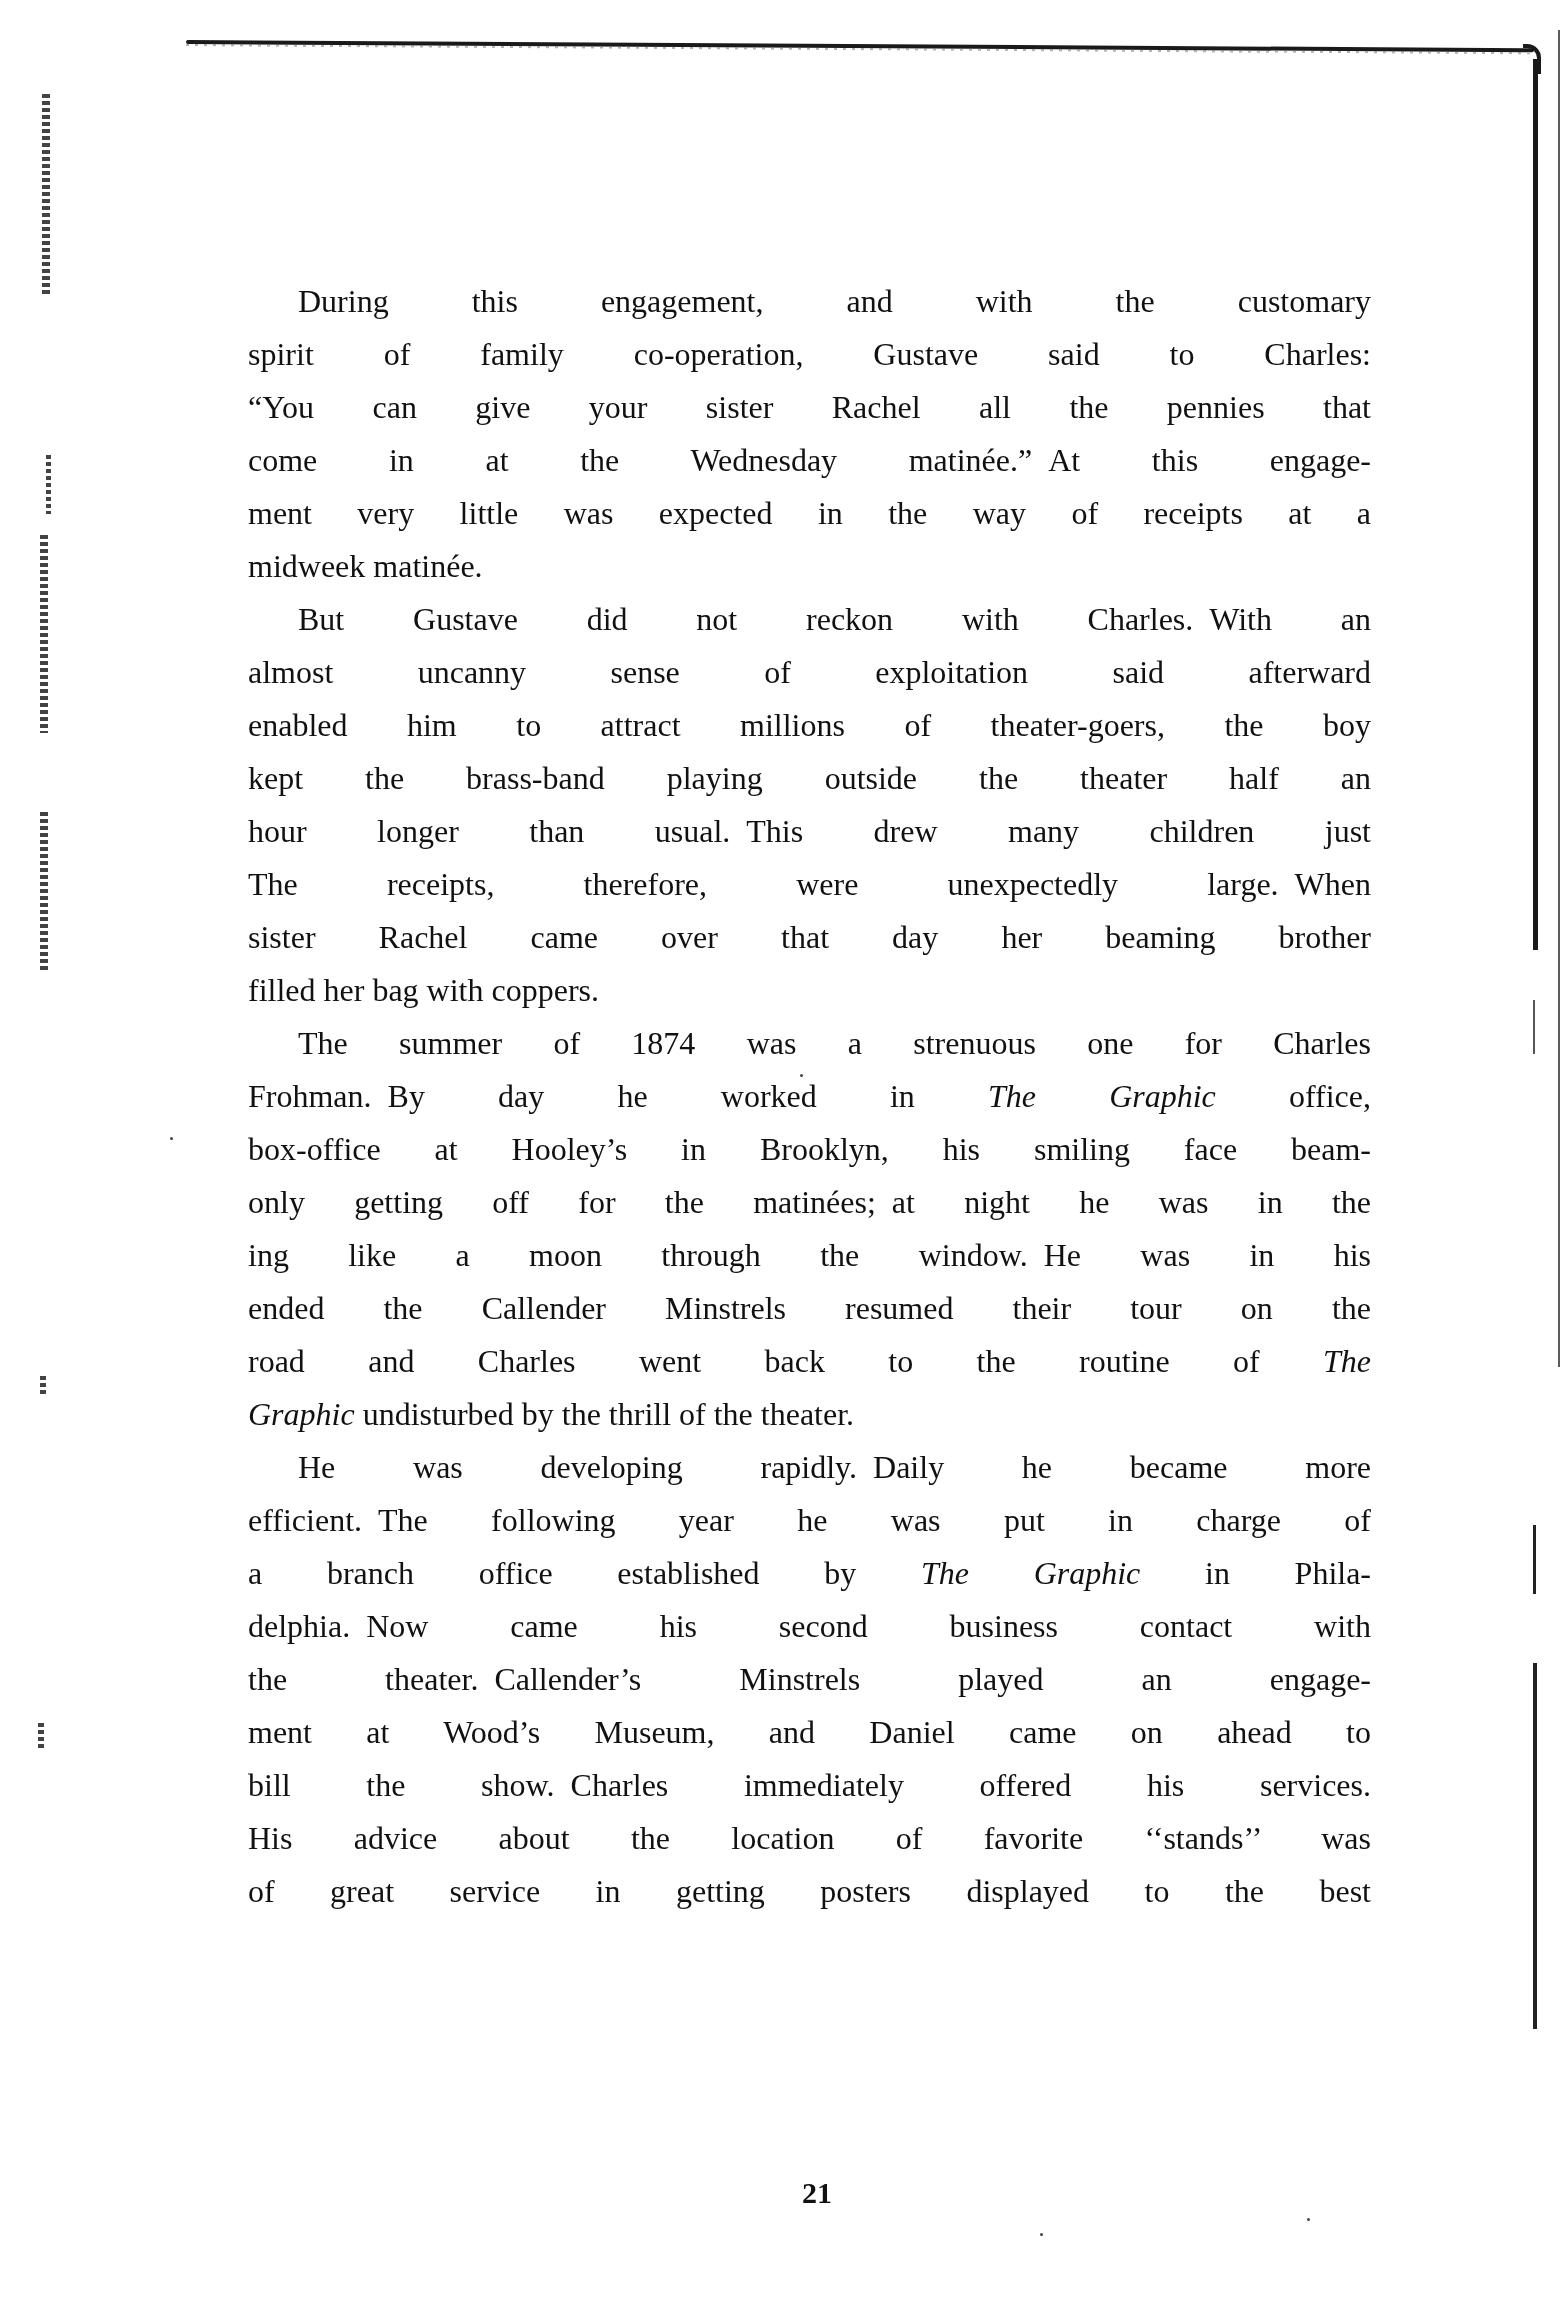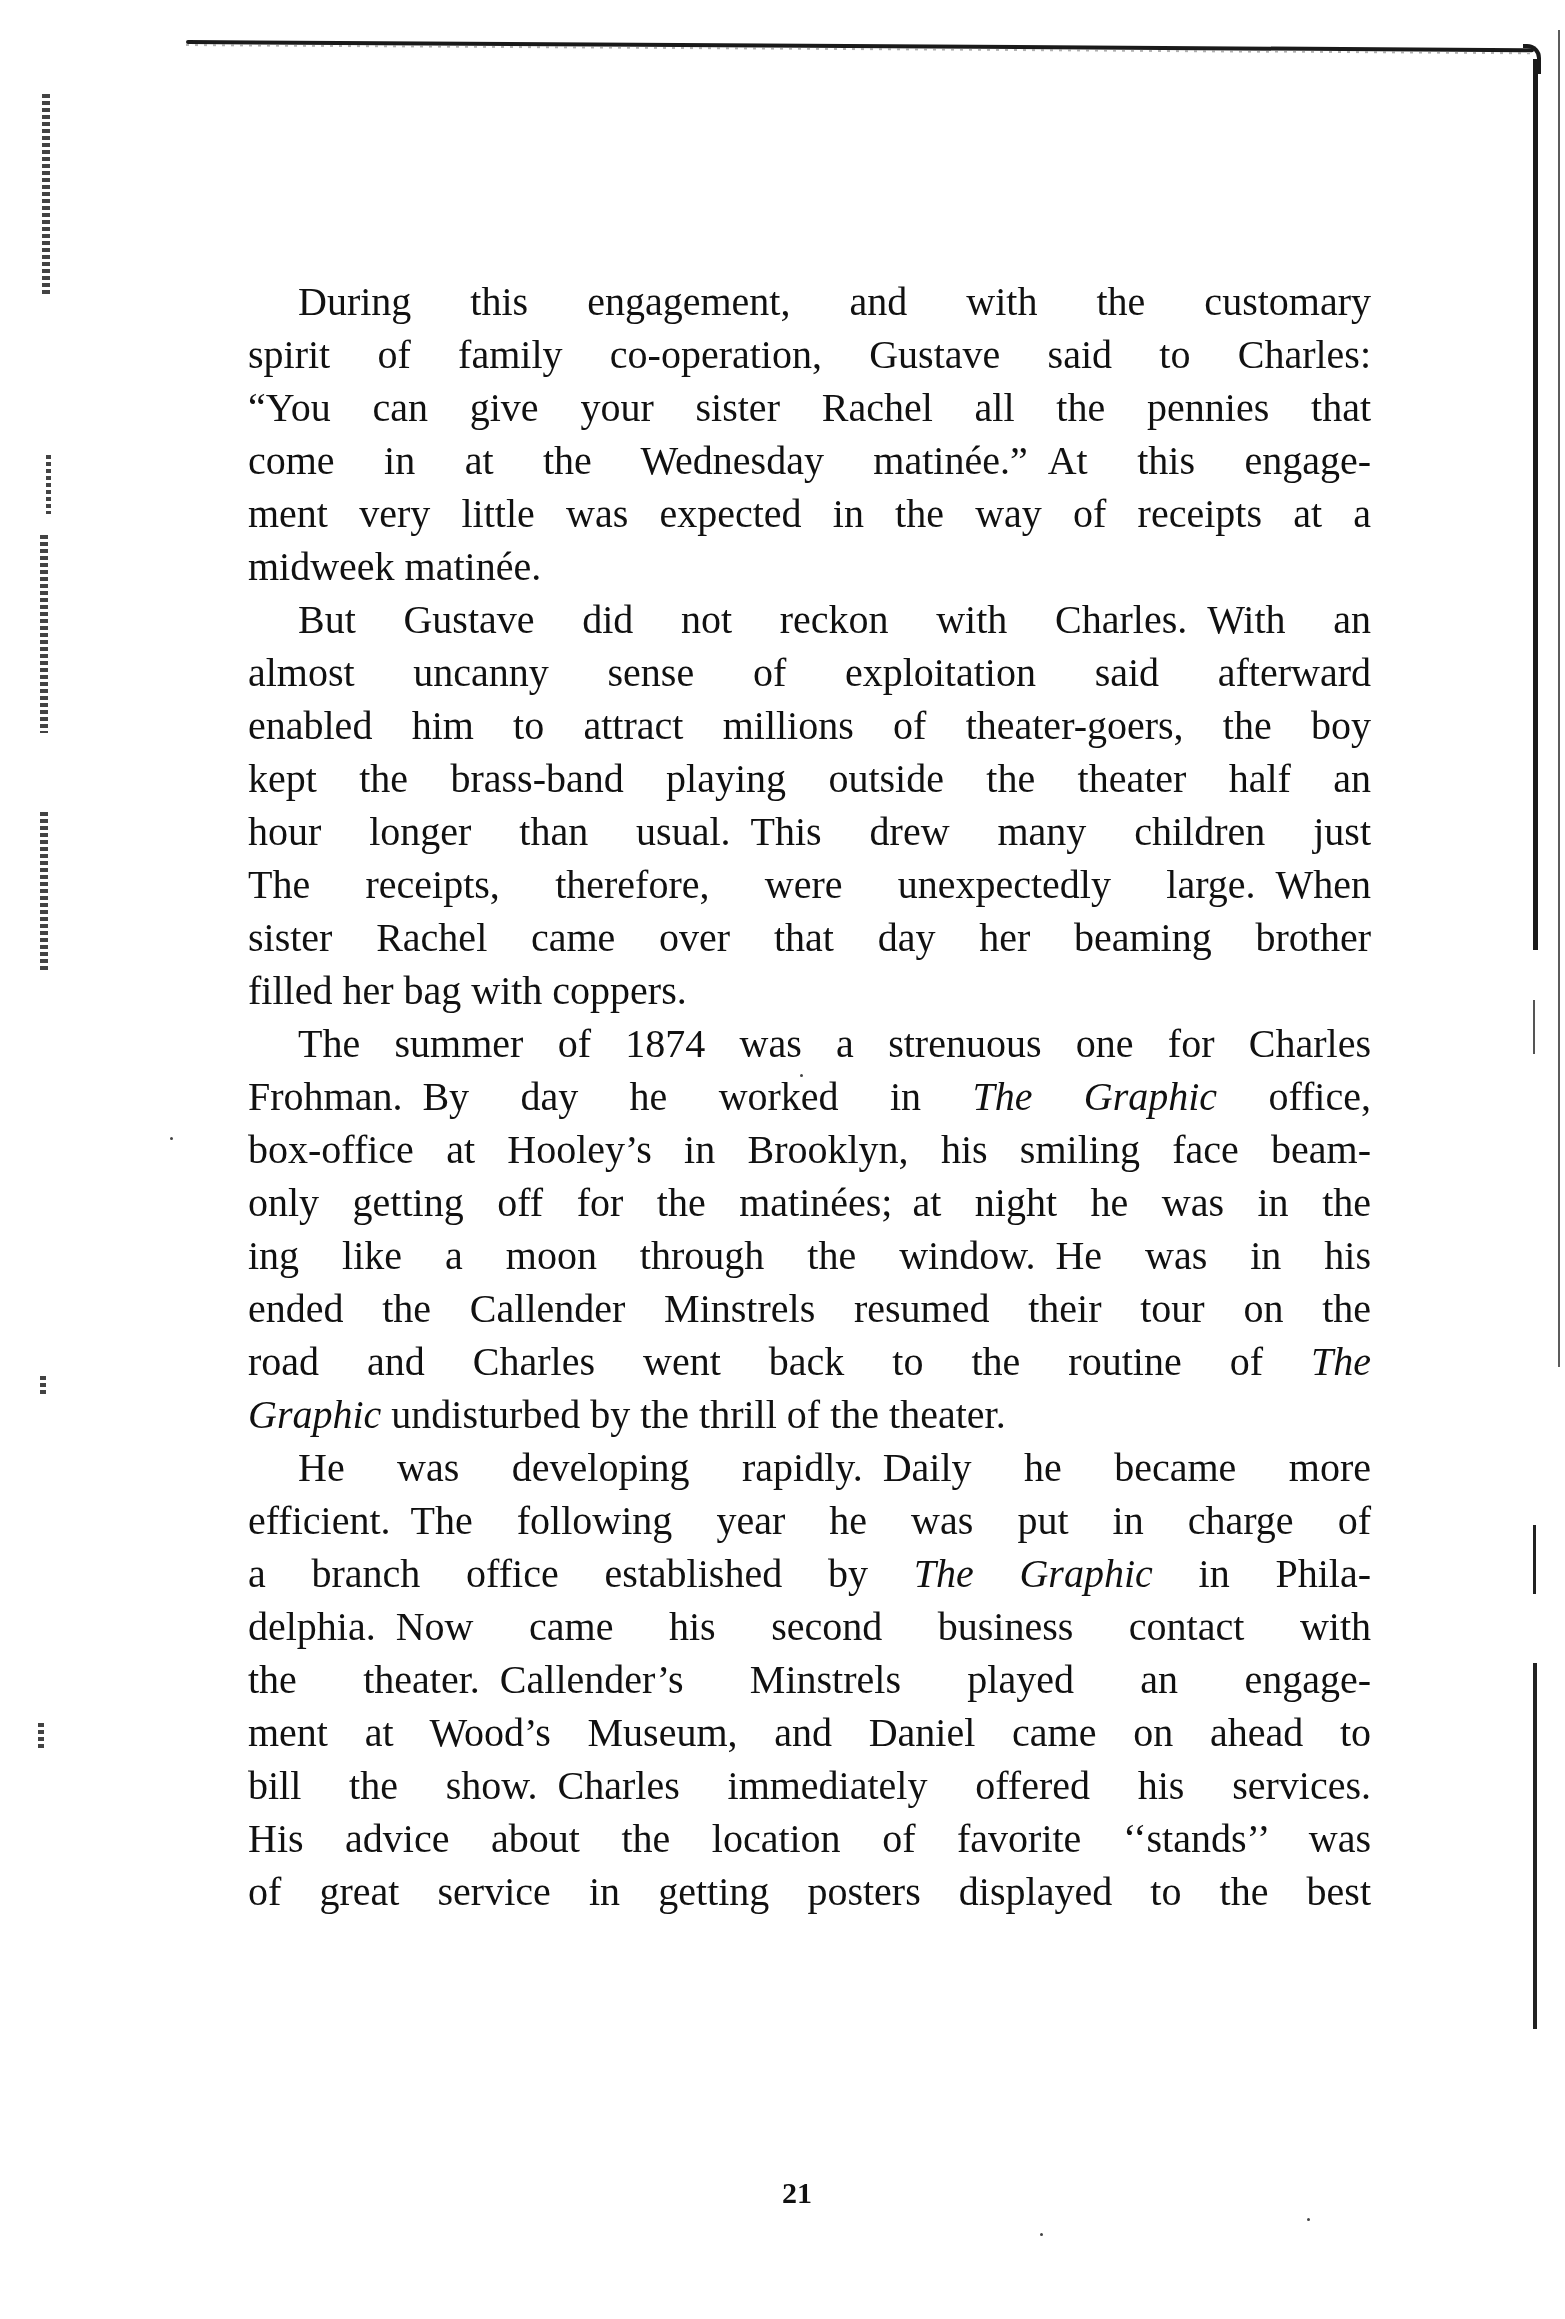--- a/index.html
+++ b/index.html
@@ -19,27 +19,27 @@
   .right-border.b2 { top: 1000px; height: 54px; width: 2px; background: #555; }
   .right-border.b3 { top: 1525px; height: 69px; width: 3px; background: #222; }
   .right-border.b4 { top: 1663px; height: 366px; width: 4px; background: #222; }
   .far-right { position: absolute; left: 1558px; top: 30px; width: 2px; height: 1337px; background: #333; opacity: .8; }
   .left-mark { position: absolute; width: 8px; background: repeating-linear-gradient(180deg, #222 0 4px, transparent 4px 7px); opacity: .85; }
 
   .title { position: absolute; left: 279px; top: 190px; width: 1059px; height: 55px;
            font-size: 50px; letter-spacing: 9.4px; line-height: 55px; white-space: nowrap; }
 
   .body-text { position: absolute; left: 248px; top: 275px; width: 1123px; }
-  .line { height: 53px; line-height: 53px; font-size: 40px; text-align: justify;
+  .line { height: 53px; line-height: 53px; font-size: 32px; text-align: justify;
           text-align-last: justify; white-space: nowrap; overflow: visible; font-family: Liberation Serif, serif; }
   .line.last { text-align-last: left; }
   .line.indent { padding-left: 50px; }
   .line .it { font-style: italic; }
 
-  .page-number { position: absolute; left: 782px; top: 2176px; width: 50px; text-align: left;
+  .page-number { position: absolute; left: 782px; top: 2176px; width: 50px; text-align: right;
                  font-size: 30px; font-weight: bold; }
   .speck { position: absolute; width: 3px; height: 3px; background: #444; border-radius: 50%; }
 </style>
 </head>
 <body>
 
 <div class="page">
 
   <div class="top-rule"></div>
   <div class="corner"></div>

